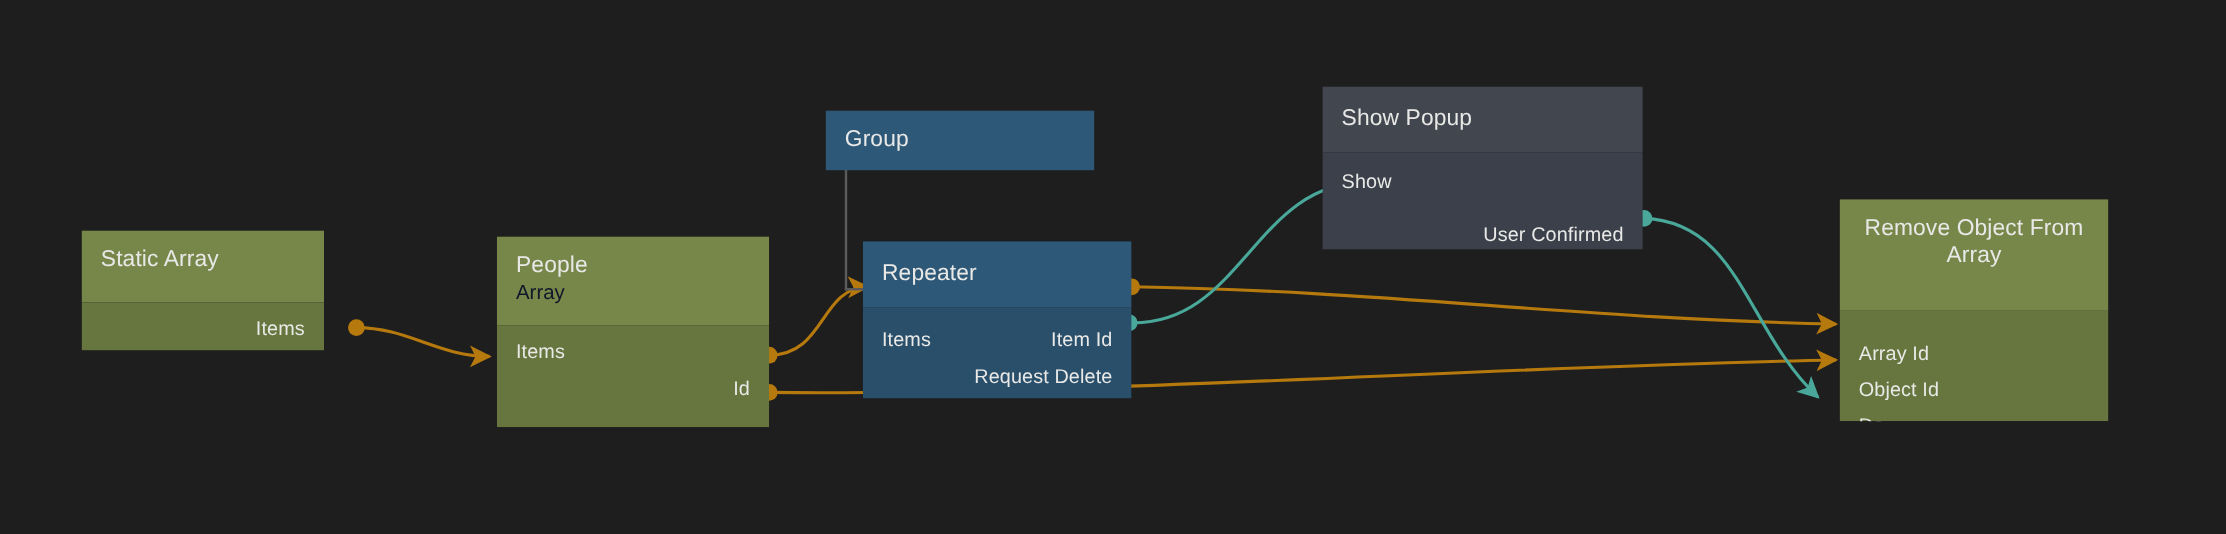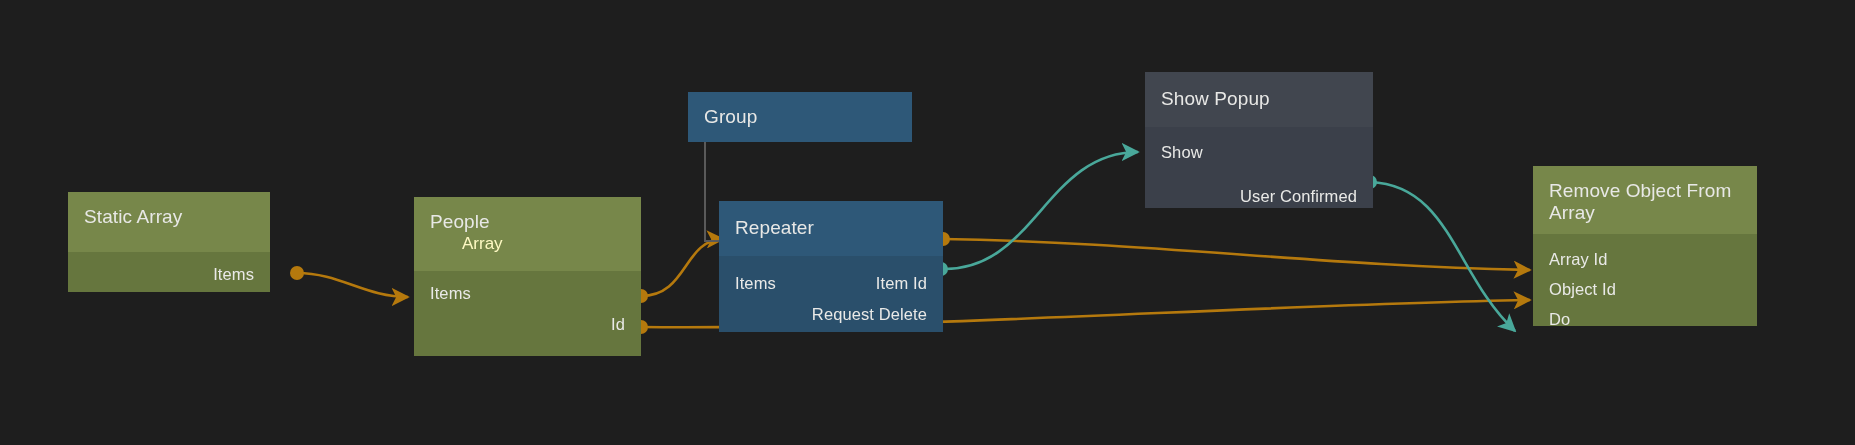--- a/index.html
+++ b/index.html
@@ -33,24 +33,23 @@
     padding: 14px 16px 14px 16px;
   }
   .node-title {
     font-size: 19px;
     color: #e8e8e6;
     line-height: 1.18;
     letter-spacing: 0.1px;
   }
   .node-subtitle {
     font-size: 17px;
-    color: #fef9c3;
+    color: #0f172a;
     line-height: 1.2;
     margin-top: 1px;
-    margin-left: 32px;
   }
   .node-body {
     box-sizing: border-box;
     padding: 9px 0 11px 0;
   }
   .port-row {
     position: relative;
     height: 26px;
     display: flex;
     align-items: center;
@@ -164,39 +163,39 @@
       <div class="port-row" style="position:relative;">
         <span class="port-label">Items</span>
         <span class="port-label" style="position:absolute; right:16px;">Item Id</span>
       </div>
       <div class="port-row out" style="margin-top:5px;">
         <span class="port-label">Request Delete</span>
       </div>
     </div>
   </div>
 
-  <div class="node slate" style="left:1145px; top:72px; width:228px;">
+  <div class="node slate" style="left:1102px; top:72px; width:267px;">
     <div class="node-header" style="height:55px; display:flex; align-items:center;">
       <div class="node-title">Show Popup</div>
     </div>
     <div class="node-body" style="height:81px; padding-top:12px;">
       <div class="port-row">
         <span class="port-label">Show</span>
       </div>
       <div class="port-row out" style="margin-top:18px;">
         <span class="port-label">User Confirmed</span>
       </div>
     </div>
   </div>
 
   <div class="node green" style="left:1533px; top:166px; width:224px;">
-    <div class="node-header" style="height:68px;">
+    <div class="node-header" style="height:93px;text-align:center;">
       <div class="node-title">Remove Object From Array</div>
     </div>
-    <div class="node-body" style="height:92px; padding-top:12px;text-align:right;">
+    <div class="node-body" style="height:92px; padding-top:23px;text-align:right;">
       <div class="port-row">
         <span class="port-label">Array Id</span>
       </div>
       <div class="port-row" style="margin-top:4px;">
         <span class="port-label">Object Id</span>
       </div>
       <div class="port-row" style="margin-top:4px;">
         <span class="port-label">Do</span>
       </div>
     </div>

